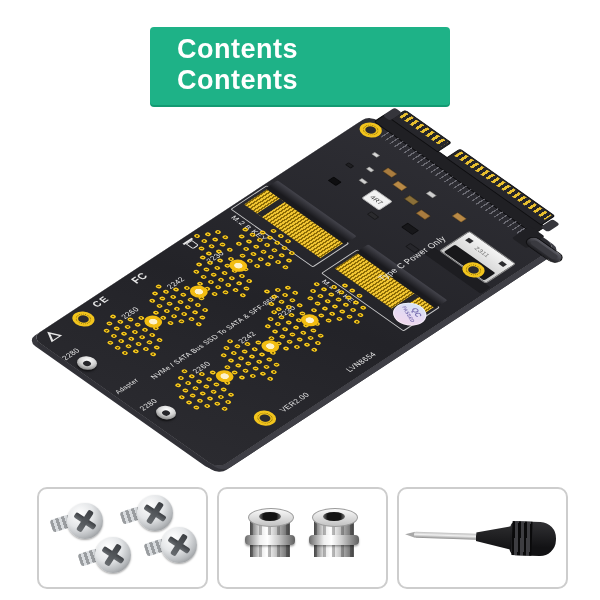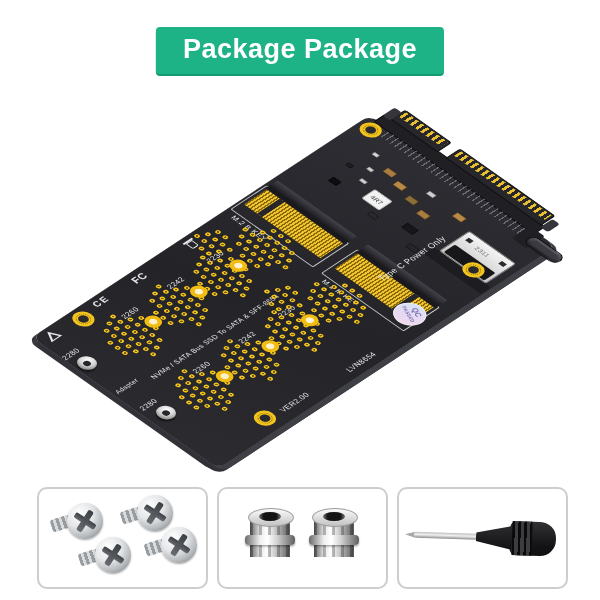--- a/index.html
+++ b/index.html
@@ -134,21 +134,21 @@
            background:linear-gradient(180deg,#313134,#121214 75%);}
   .sd-ribs{left:107px;top:3px;width:20px;height:34px;
            background:repeating-linear-gradient(90deg,#0a0a0b 0 2.5px,#3d3d41 2.5px 6px);}
 </style>
 </head>
 <body>
 
 <div class="stage">
 
   <div class="banner">
-    <span>Package Package</span>
+    <span>Contents Contents</span>
   </div>
 
   <div class="pcb" id="pcb">
 
     <div class="sata-base"></div>
     <div class="sata-seg sata-a"></div>
     <div class="sata-seg sata-b"></div>
     <div class="sata-wing" style="left:8px"></div>
     <div class="sata-wing" style="left:203px"></div>
     <div class="sata-pins"></div>

